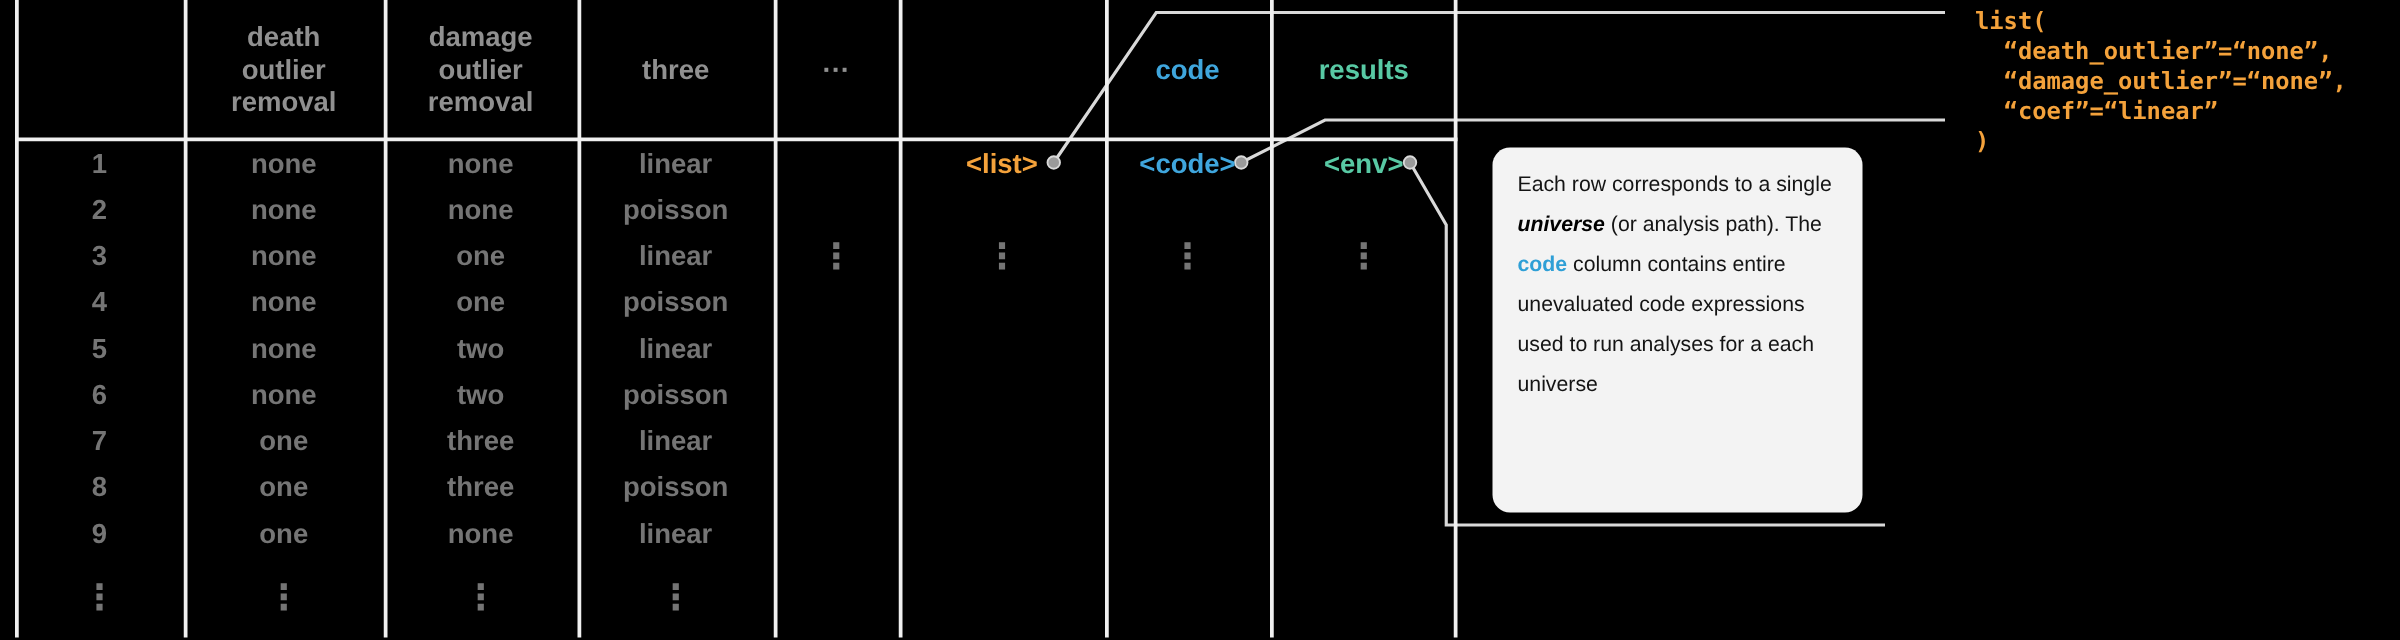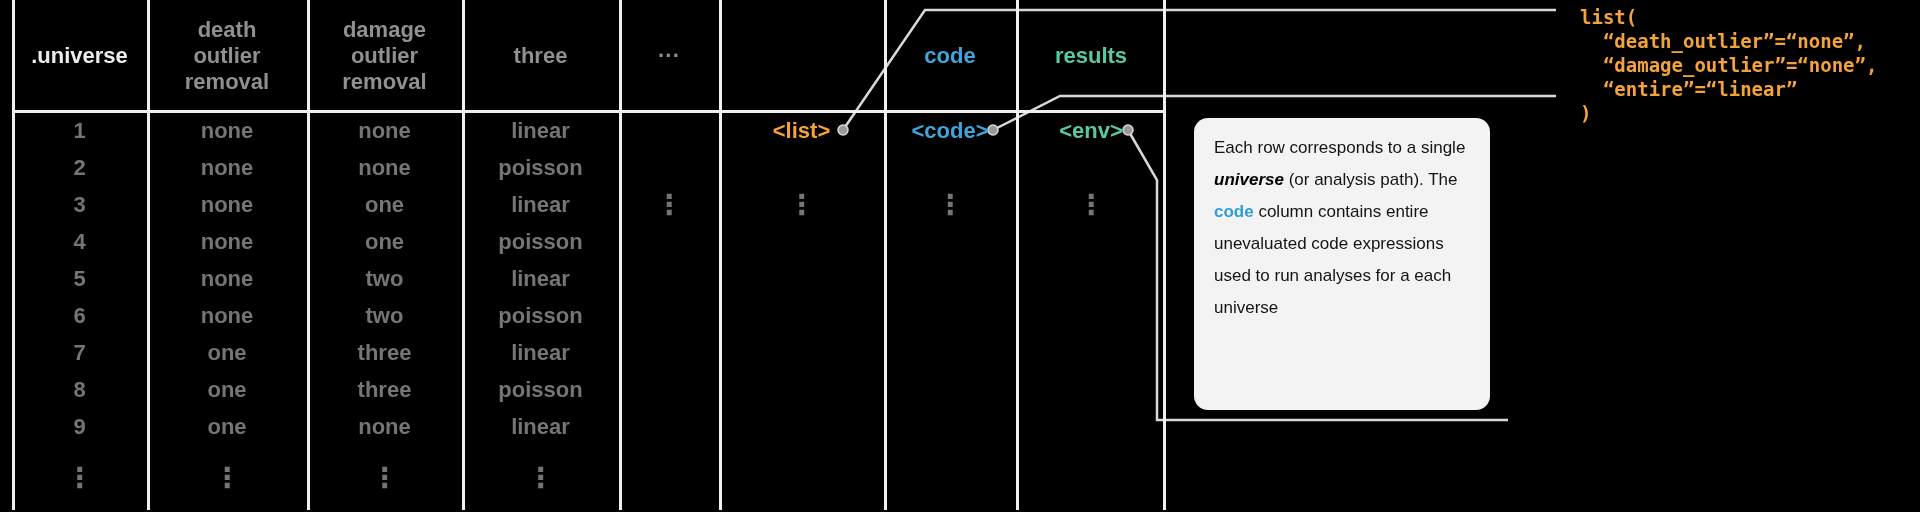--- a/index.html
+++ b/index.html
@@ -74,21 +74,20 @@
     <div class="vline" style="left:135px"></div>
     <div class="vline" style="left:295px"></div>
     <div class="vline" style="left:450px"></div>
     <div class="vline" style="left:607px"></div>
     <div class="vline" style="left:707px"></div>
     <div class="vline" style="left:872px"></div>
     <div class="vline" style="left:1004px"></div>
     <div class="vline" style="left:1151px"></div>
     <div class="hline"></div>
 
-    <div class="cell hdr univ" style="grid-area:1/1">.universe</div>
     <div class="cell hdr" style="grid-area:1/2">death
 outlier
 removal</div>
     <div class="cell hdr" style="grid-area:1/3">damage
 outlier
 removal</div>
     <div class="cell hdr" style="grid-area:1/4">three</div>
     <div class="cell hdr" style="grid-area:1/5">···</div>
     <div class="cell hdr blue" style="grid-area:1/7">code</div>
     <div class="cell hdr green" style="grid-area:1/8">results</div>
@@ -153,16 +152,16 @@
     <div class="cell vdots" style="grid-area:11/4">⋮</div>
   </div>
 
   <div class="callout">
     <p><span>Each row corresponds to a single </span><span class="emph">universe</span><span> (or analysis path). The </span><span class="codeword">code</span><span> column contains entire unevaluated code expressions used to run analyses for a each universe</span></p>
   </div>
 
   <pre class="codeblock orange">list(
   “death_outlier”=“none”,
   “damage_outlier”=“none”,
-  “entire”=“linear”
+  “coef”=“linear”
 )</pre>
 
 </div>
 
 </body></html>

